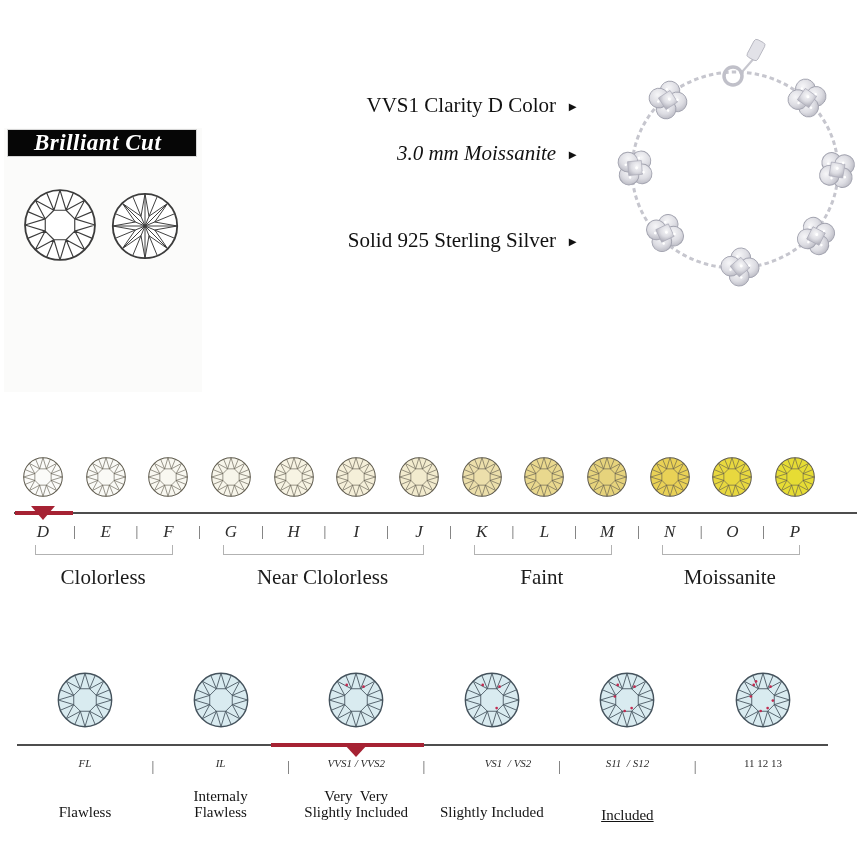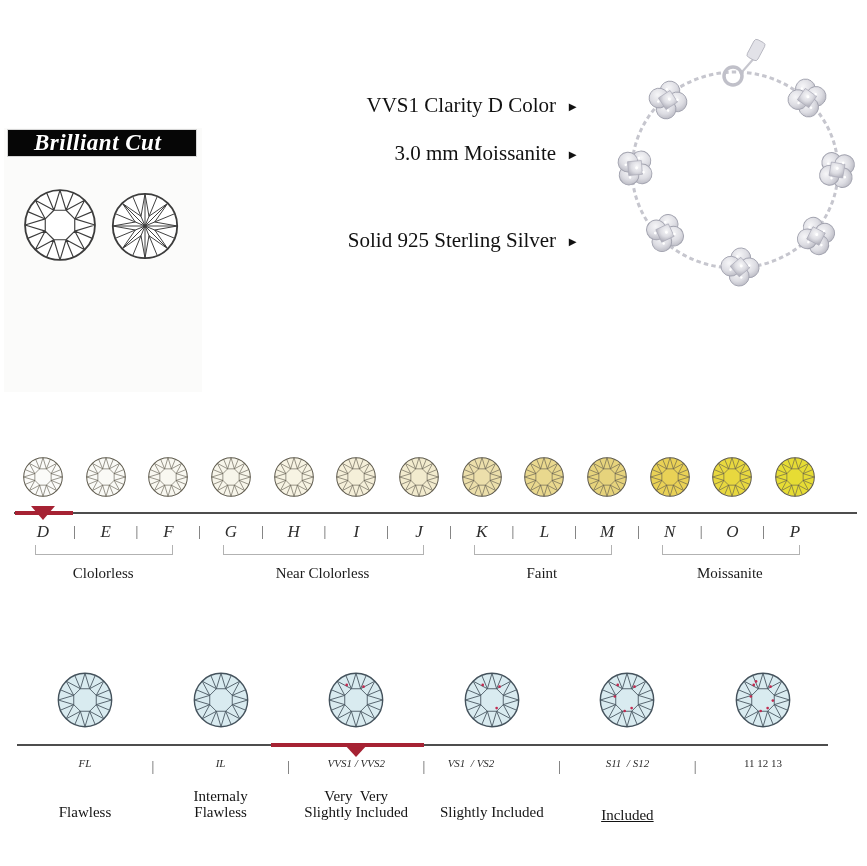--- a/index.html
+++ b/index.html
@@ -13,21 +13,21 @@
   .annot{position:absolute;right:288px;font-size:21px;color:#111;display:flex;align-items:center;gap:10px;height:26px;}
   .annot .arrow{font-size:13px;line-height:1;position:relative;top:1px;color:#111;}
   .hr-line{position:absolute;height:2px;background:#4d4d4d;}
   .red-seg{position:absolute;height:4px;}
   .gem{position:absolute;}
   .gem svg{display:block;}
   .letter{position:absolute;transform:translateX(-50%);font-style:italic;font-size:17px;color:#2d2d2d;}
   .sep{position:absolute;transform:translateX(-50%);font-size:14px;color:#555;}
   .bracket{position:absolute;height:9px;border-left:1px solid #b2b2b2;border-right:1px solid #b2b2b2;
            border-bottom:1px solid #b2b2b2;}
-  .group-label{position:absolute;transform:translateX(-50%);font-size:15px;color:#1b1b1b;white-space:pre;}
+  .group-label{position:absolute;transform:translateX(-50%);font-size:21px;color:#1b1b1b;white-space:pre;}
   .clarity-label{position:absolute;transform:translateX(-50%);font-size:11px;color:#2d2d2d;white-space:pre;}
   .clarity-label.italic{font-style:italic;}
   .sub-label{position:absolute;transform:translateX(-50%);height:34px;width:200px;display:flex;
              flex-direction:column;justify-content:flex-end;align-items:center;
              font-size:15px;line-height:16px;color:#131313;text-align:center;}
   .sub-line{white-space:pre;}
   .marker{position:absolute;}
 </style>
 </head>
 <body>
@@ -50,21 +50,21 @@
       <svg width="70" height="70" viewBox="0 0 100 100">
     <circle cx="50" cy="50" r="46" fill="#ffffff" stroke="#3c3c3c" stroke-width="2.6"></circle>
     <path d="M50,50L50.0,4.0M50,50L67.6,7.5M50,50L82.5,17.5M50,50L92.5,32.4M50,50L96.0,50.0M50,50L92.5,67.6M50,50L82.5,82.5M50,50L67.6,92.5M50,50L50.0,96.0M50,50L32.4,92.5M50,50L17.5,82.5M50,50L7.5,67.6M50,50L4.0,50.0M50,50L7.5,32.4M50,50L17.5,17.5M50,50L32.4,7.5M50.0,4.0L55.7,36.1L82.5,17.5M82.5,17.5L63.9,44.3L96.0,50.0M96.0,50.0L63.9,55.7L82.5,82.5M82.5,82.5L55.7,63.9L50.0,96.0M50.0,96.0L44.3,63.9L17.5,82.5M17.5,82.5L36.1,55.7L4.0,50.0M4.0,50.0L36.1,44.3L17.5,17.5M17.5,17.5L44.3,36.1L50.0,4.0" fill="none" stroke="#3c3c3c" stroke-width="1.4" stroke-linejoin="round"></path>
       </svg>
     </div>
 
   <div class="annot" style="top:92px;">
     <span>VVS1 Clarity D Color</span>
     <span class="arrow">►</span>
   </div>
-  <div class="annot" style="top:140px;">
+  <div class="annot" style="top:140px;font-style:italic;">
     <span>3.0 mm Moissanite</span>
     <span class="arrow">►</span>
   </div>
   <div class="annot" style="top:227px;">
     <span>Solid 925 Sterling Silver</span>
     <span class="arrow">►</span>
   </div>
 
   <svg width="277" height="292" style="position:absolute;left:590px;top:10px;">
     <defs>
@@ -277,21 +277,21 @@
       </div>
       <div class="gem" style="left: 462.8px; top: 671px;">
         <svg width="58" height="58" viewBox="0 0 100 100">
     <circle cx="50" cy="50" r="46" fill="#d9ebf0" stroke="#44525c" stroke-width="2.4"></circle>
     <path d="M58.0,30.6L69.4,42.0L69.4,58.0L58.0,69.4L42.0,69.4L30.6,58.0L30.6,42.0L42.0,30.6ZM58.0,30.6L67.6,7.5M50.0,4.0L58.0,30.6M50.0,4.0L42.0,30.6M69.4,42.0L92.5,32.4M82.5,17.5L69.4,42.0M82.5,17.5L58.0,30.6M69.4,58.0L92.5,67.6M96.0,50.0L69.4,58.0M96.0,50.0L69.4,42.0M58.0,69.4L67.6,92.5M82.5,82.5L58.0,69.4M82.5,82.5L69.4,58.0M42.0,69.4L32.4,92.5M50.0,96.0L42.0,69.4M50.0,96.0L58.0,69.4M30.6,58.0L7.5,67.6M17.5,82.5L30.6,58.0M17.5,82.5L42.0,69.4M30.6,42.0L7.5,32.4M4.0,50.0L30.6,42.0M4.0,50.0L30.6,58.0M42.0,30.6L32.4,7.5M17.5,17.5L42.0,30.6M17.5,17.5L30.6,42.0" fill="none" stroke="#44525c" stroke-width="1.5" stroke-linejoin="round"></path>
           <circle cx="34" cy="24" r="2.3" fill="#c22a50"></circle>
           <circle cx="63" cy="27" r="2.3" fill="#c22a50"></circle>
           <circle cx="58" cy="64" r="2.3" fill="#c22a50"></circle>
         </svg>
       </div>
-      <div class="clarity-label italic" style="left: 471px; top: 757px;">VS1  / VS2</div>
+      <div class="clarity-label italic" style="left: 508px; top: 757px;">VS1  / VS2</div>
       <div class="sep" style="left: 559.6px; top: 759px;">|</div>
       <div class="sub-label" style="left: 491.8px; top: 786px;">
         <span class="sub-line">Slightly Included</span>
       </div>
       <div class="gem" style="left: 598.4px; top: 671px;">
         <svg width="58" height="58" viewBox="0 0 100 100">
     <circle cx="50" cy="50" r="46" fill="#d9ebf0" stroke="#44525c" stroke-width="2.4"></circle>
     <path d="M58.0,30.6L69.4,42.0L69.4,58.0L58.0,69.4L42.0,69.4L30.6,58.0L30.6,42.0L42.0,30.6ZM58.0,30.6L67.6,7.5M50.0,4.0L58.0,30.6M50.0,4.0L42.0,30.6M69.4,42.0L92.5,32.4M82.5,17.5L69.4,42.0M82.5,17.5L58.0,30.6M69.4,58.0L92.5,67.6M96.0,50.0L69.4,58.0M96.0,50.0L69.4,42.0M58.0,69.4L67.6,92.5M82.5,82.5L58.0,69.4M82.5,82.5L69.4,58.0M42.0,69.4L32.4,92.5M50.0,96.0L42.0,69.4M50.0,96.0L58.0,69.4M30.6,58.0L7.5,67.6M17.5,82.5L30.6,58.0M17.5,82.5L42.0,69.4M30.6,42.0L7.5,32.4M4.0,50.0L30.6,42.0M4.0,50.0L30.6,58.0M42.0,30.6L32.4,7.5M17.5,17.5L42.0,30.6M17.5,17.5L30.6,42.0" fill="none" stroke="#44525c" stroke-width="1.5" stroke-linejoin="round"></path>
           <circle cx="34" cy="24" r="2.3" fill="#c22a50"></circle>
           <circle cx="63" cy="27" r="2.3" fill="#c22a50"></circle>

